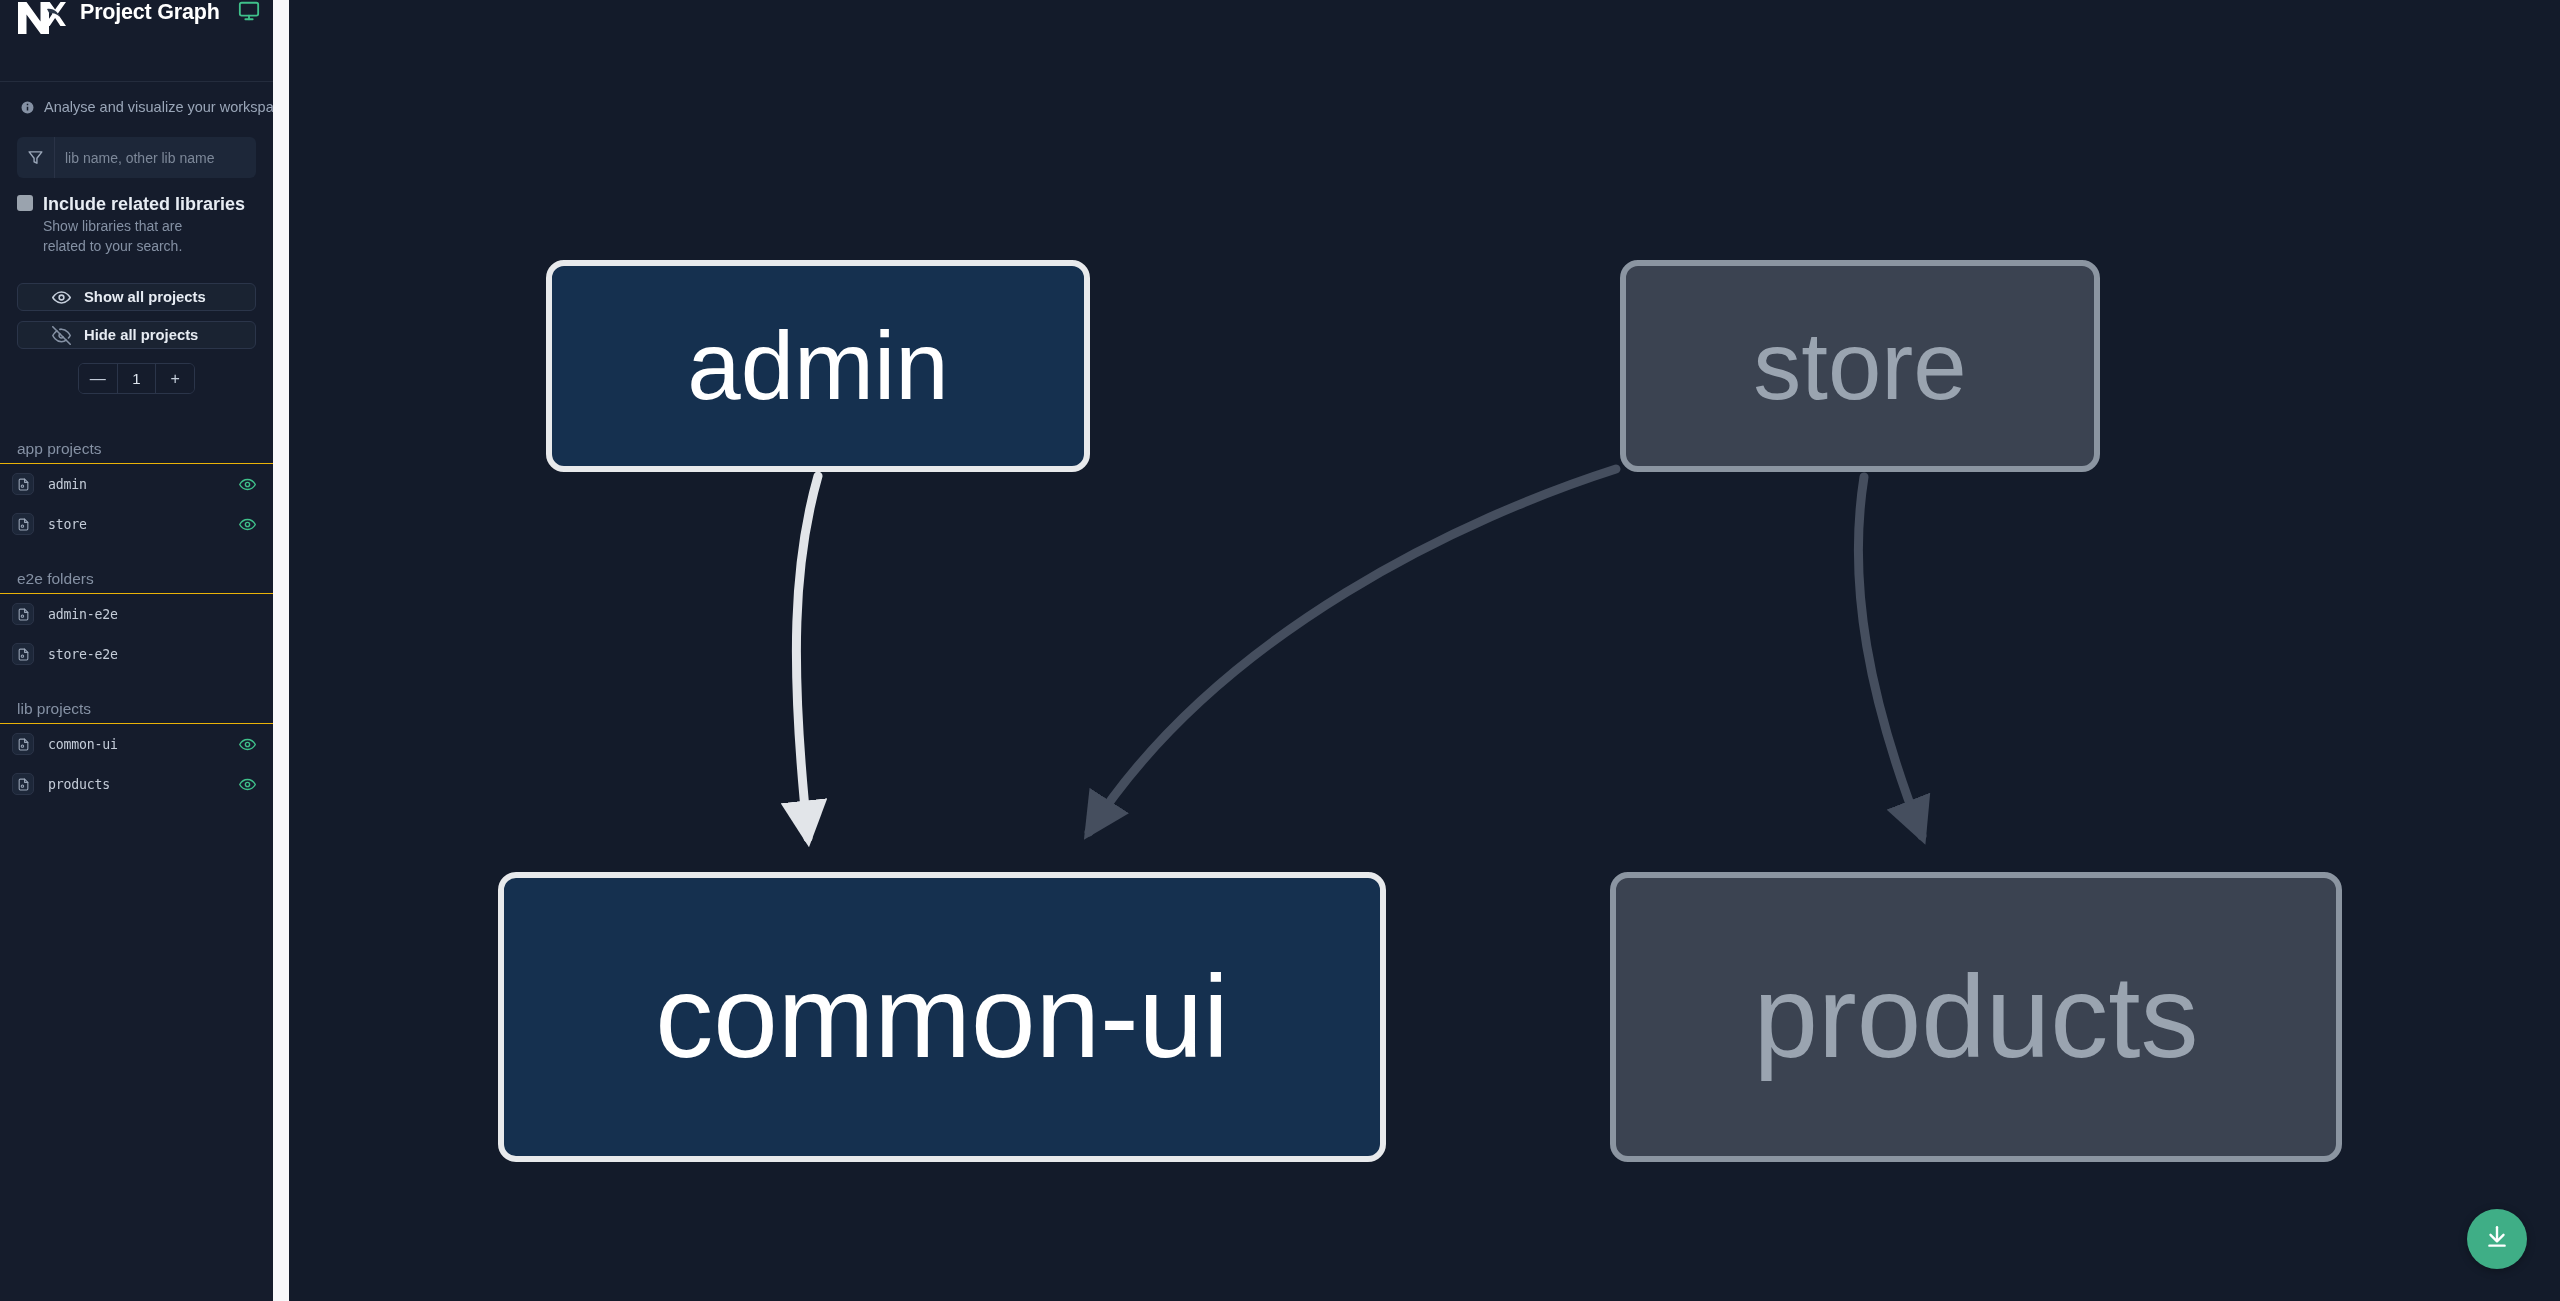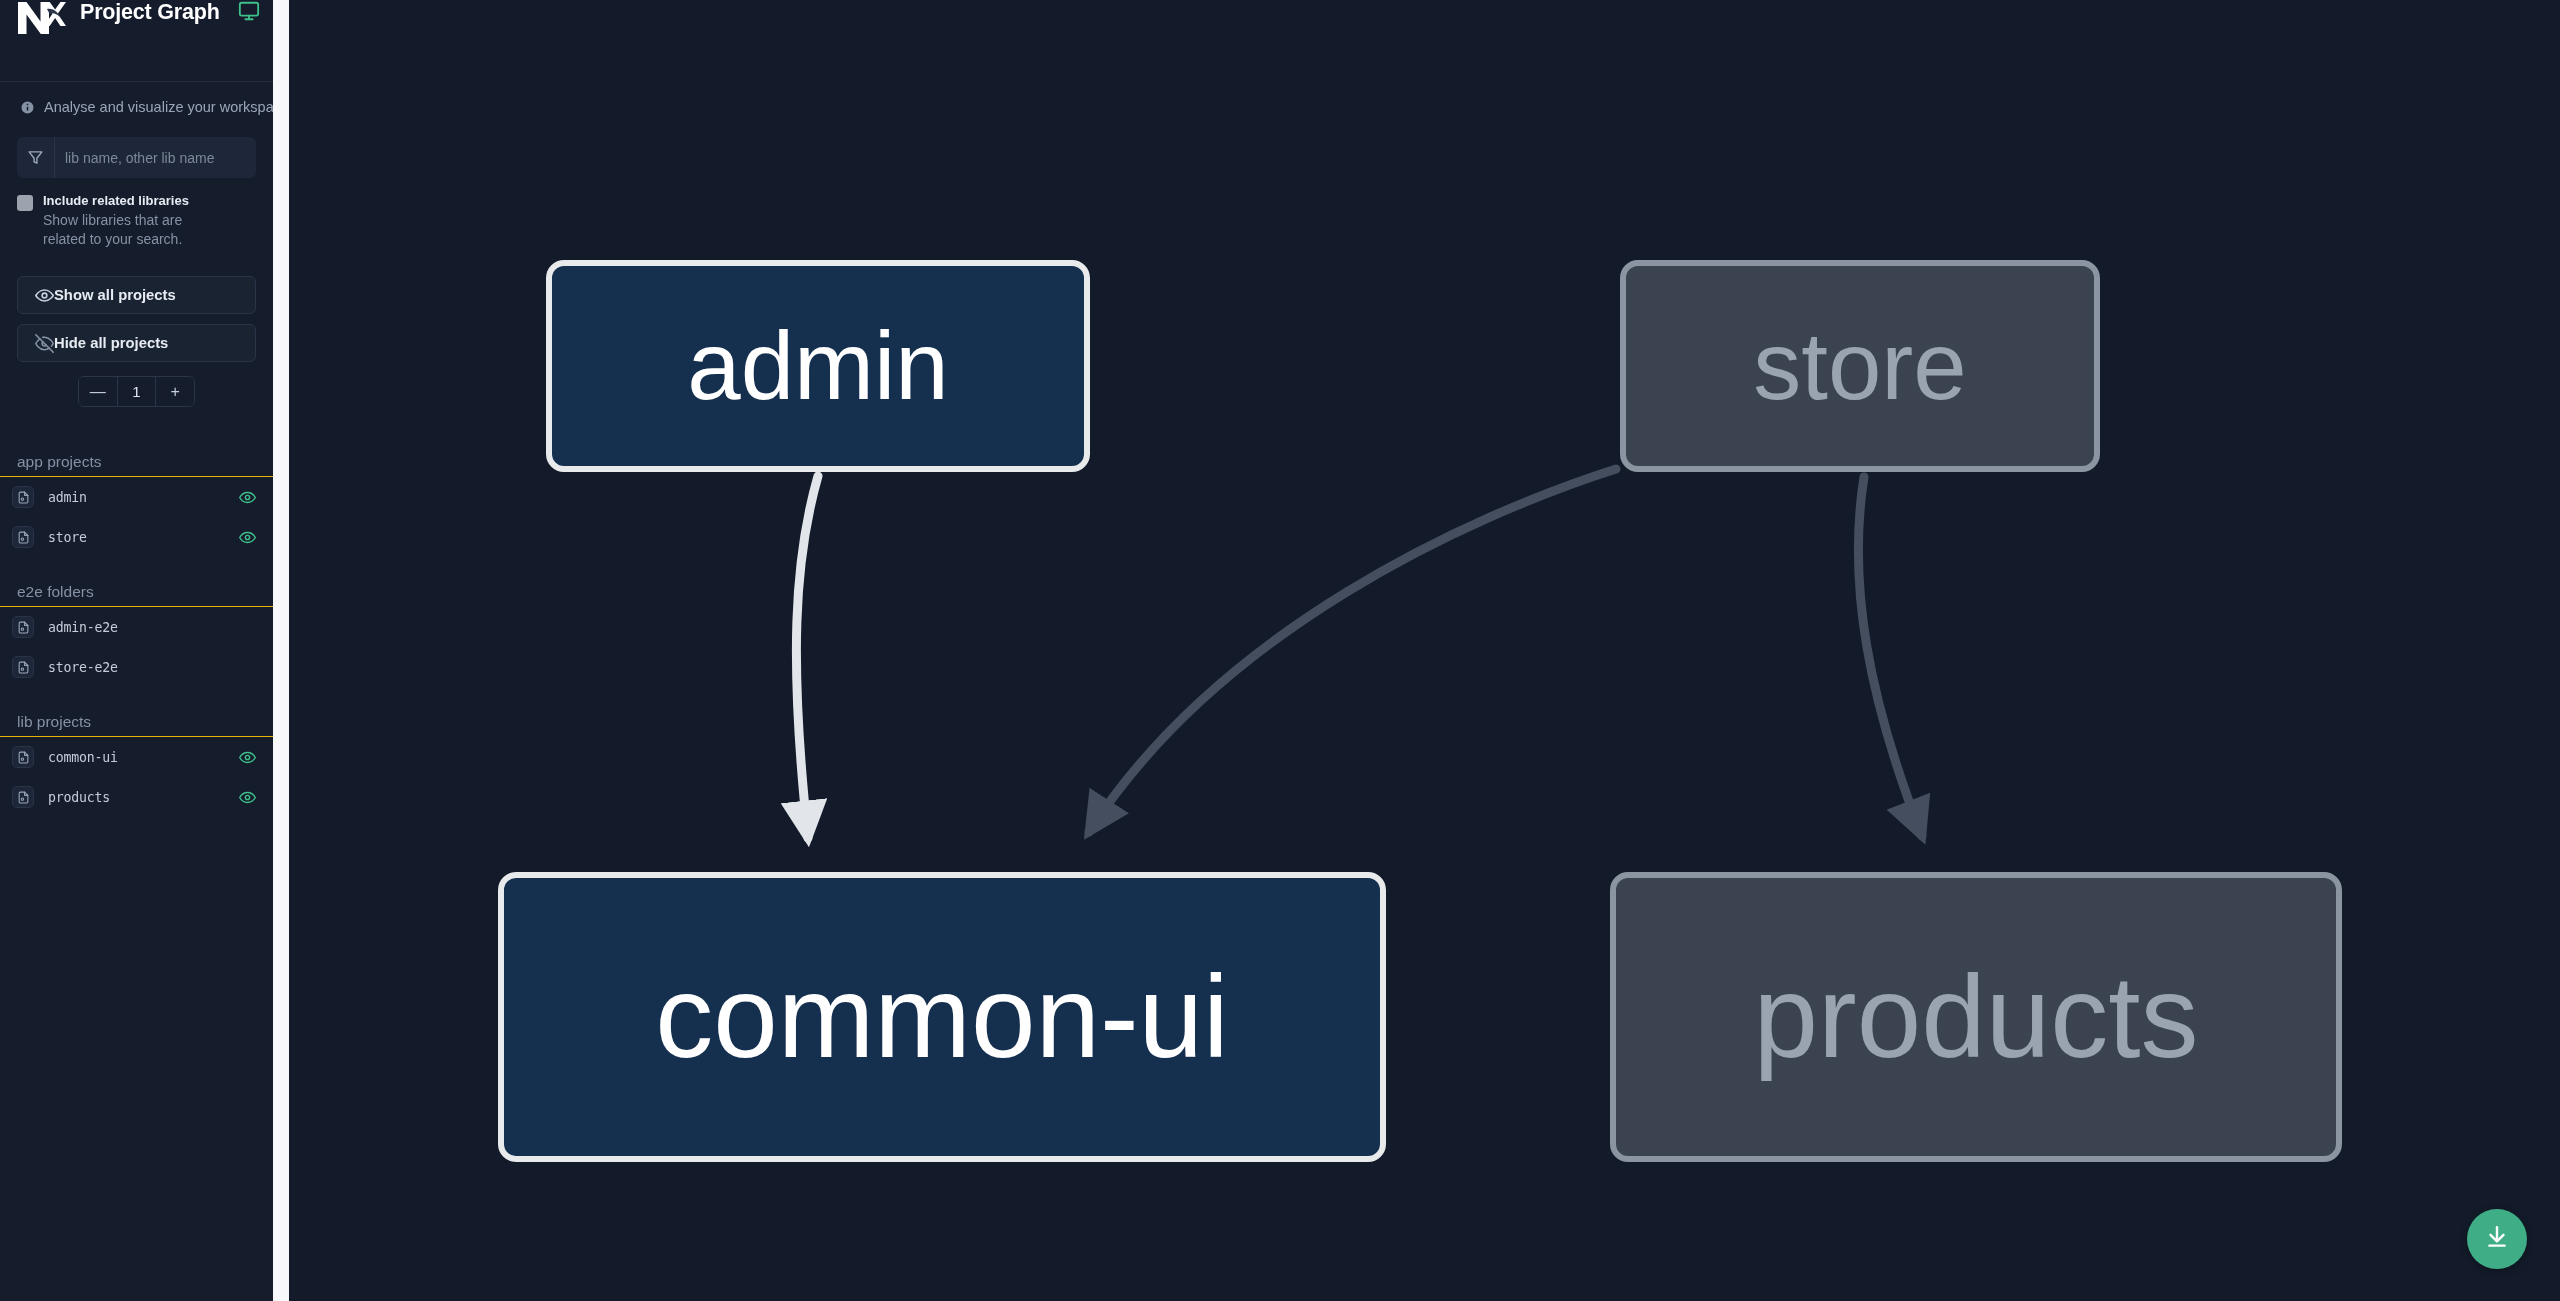--- a/index.html
+++ b/index.html
@@ -68,32 +68,32 @@
     border-radius: 3px; position: relative;
   }
   .cbox.unchecked-gray { background: #9aa3ae; }
   .cbox.unchecked-white { background: #ffffff; }
   .cbox.checked {
     background: #3fc08a;
     display: flex; align-items: center; justify-content: center;
   }
   .cbox.checked svg { width: 13px; height: 13px; }
   .check-body { display: flex; flex-direction: column; }
-  .check-title { color: #e7ecf3; font-size: 13px; font-weight: 700; line-height: 1.35; }
+  .check-title { color: #e7ecf3; font-size: 18px; font-weight: 700; line-height: 1.35; }
   .check-desc { color: #8591a4; font-size: 14px; line-height: 1.42; max-width: 178px; margin-top: 1px; }
 
   .btn-wide {
     margin: 0 17px;
-    height: 38px;
+    height: 28px;
     background: #1a2332;
     border: 1px solid #2b3purple;
     border: 1px solid #2b354a;
     border-radius: 6px;
-    display: flex; align-items: center; 
-    padding-left: 17px;
+    display: flex; align-items: center; gap: 13px;
+    padding-left: 34px;
     cursor: pointer;
   }
   .btn-wide + .btn-wide { margin-top: 10px; }
   .btn-wide .eye { width: 19px; height: 19px; flex: 0 0 19px; }
   .btn-wide .btn-label { color: #e7ecf3; font-size: 14.8px; font-weight: 700; }
   .btn-spacer-top { margin-top: 26px; }
 
   .stepper {
     margin: 14px 0 0 0;
     align-self: center;

